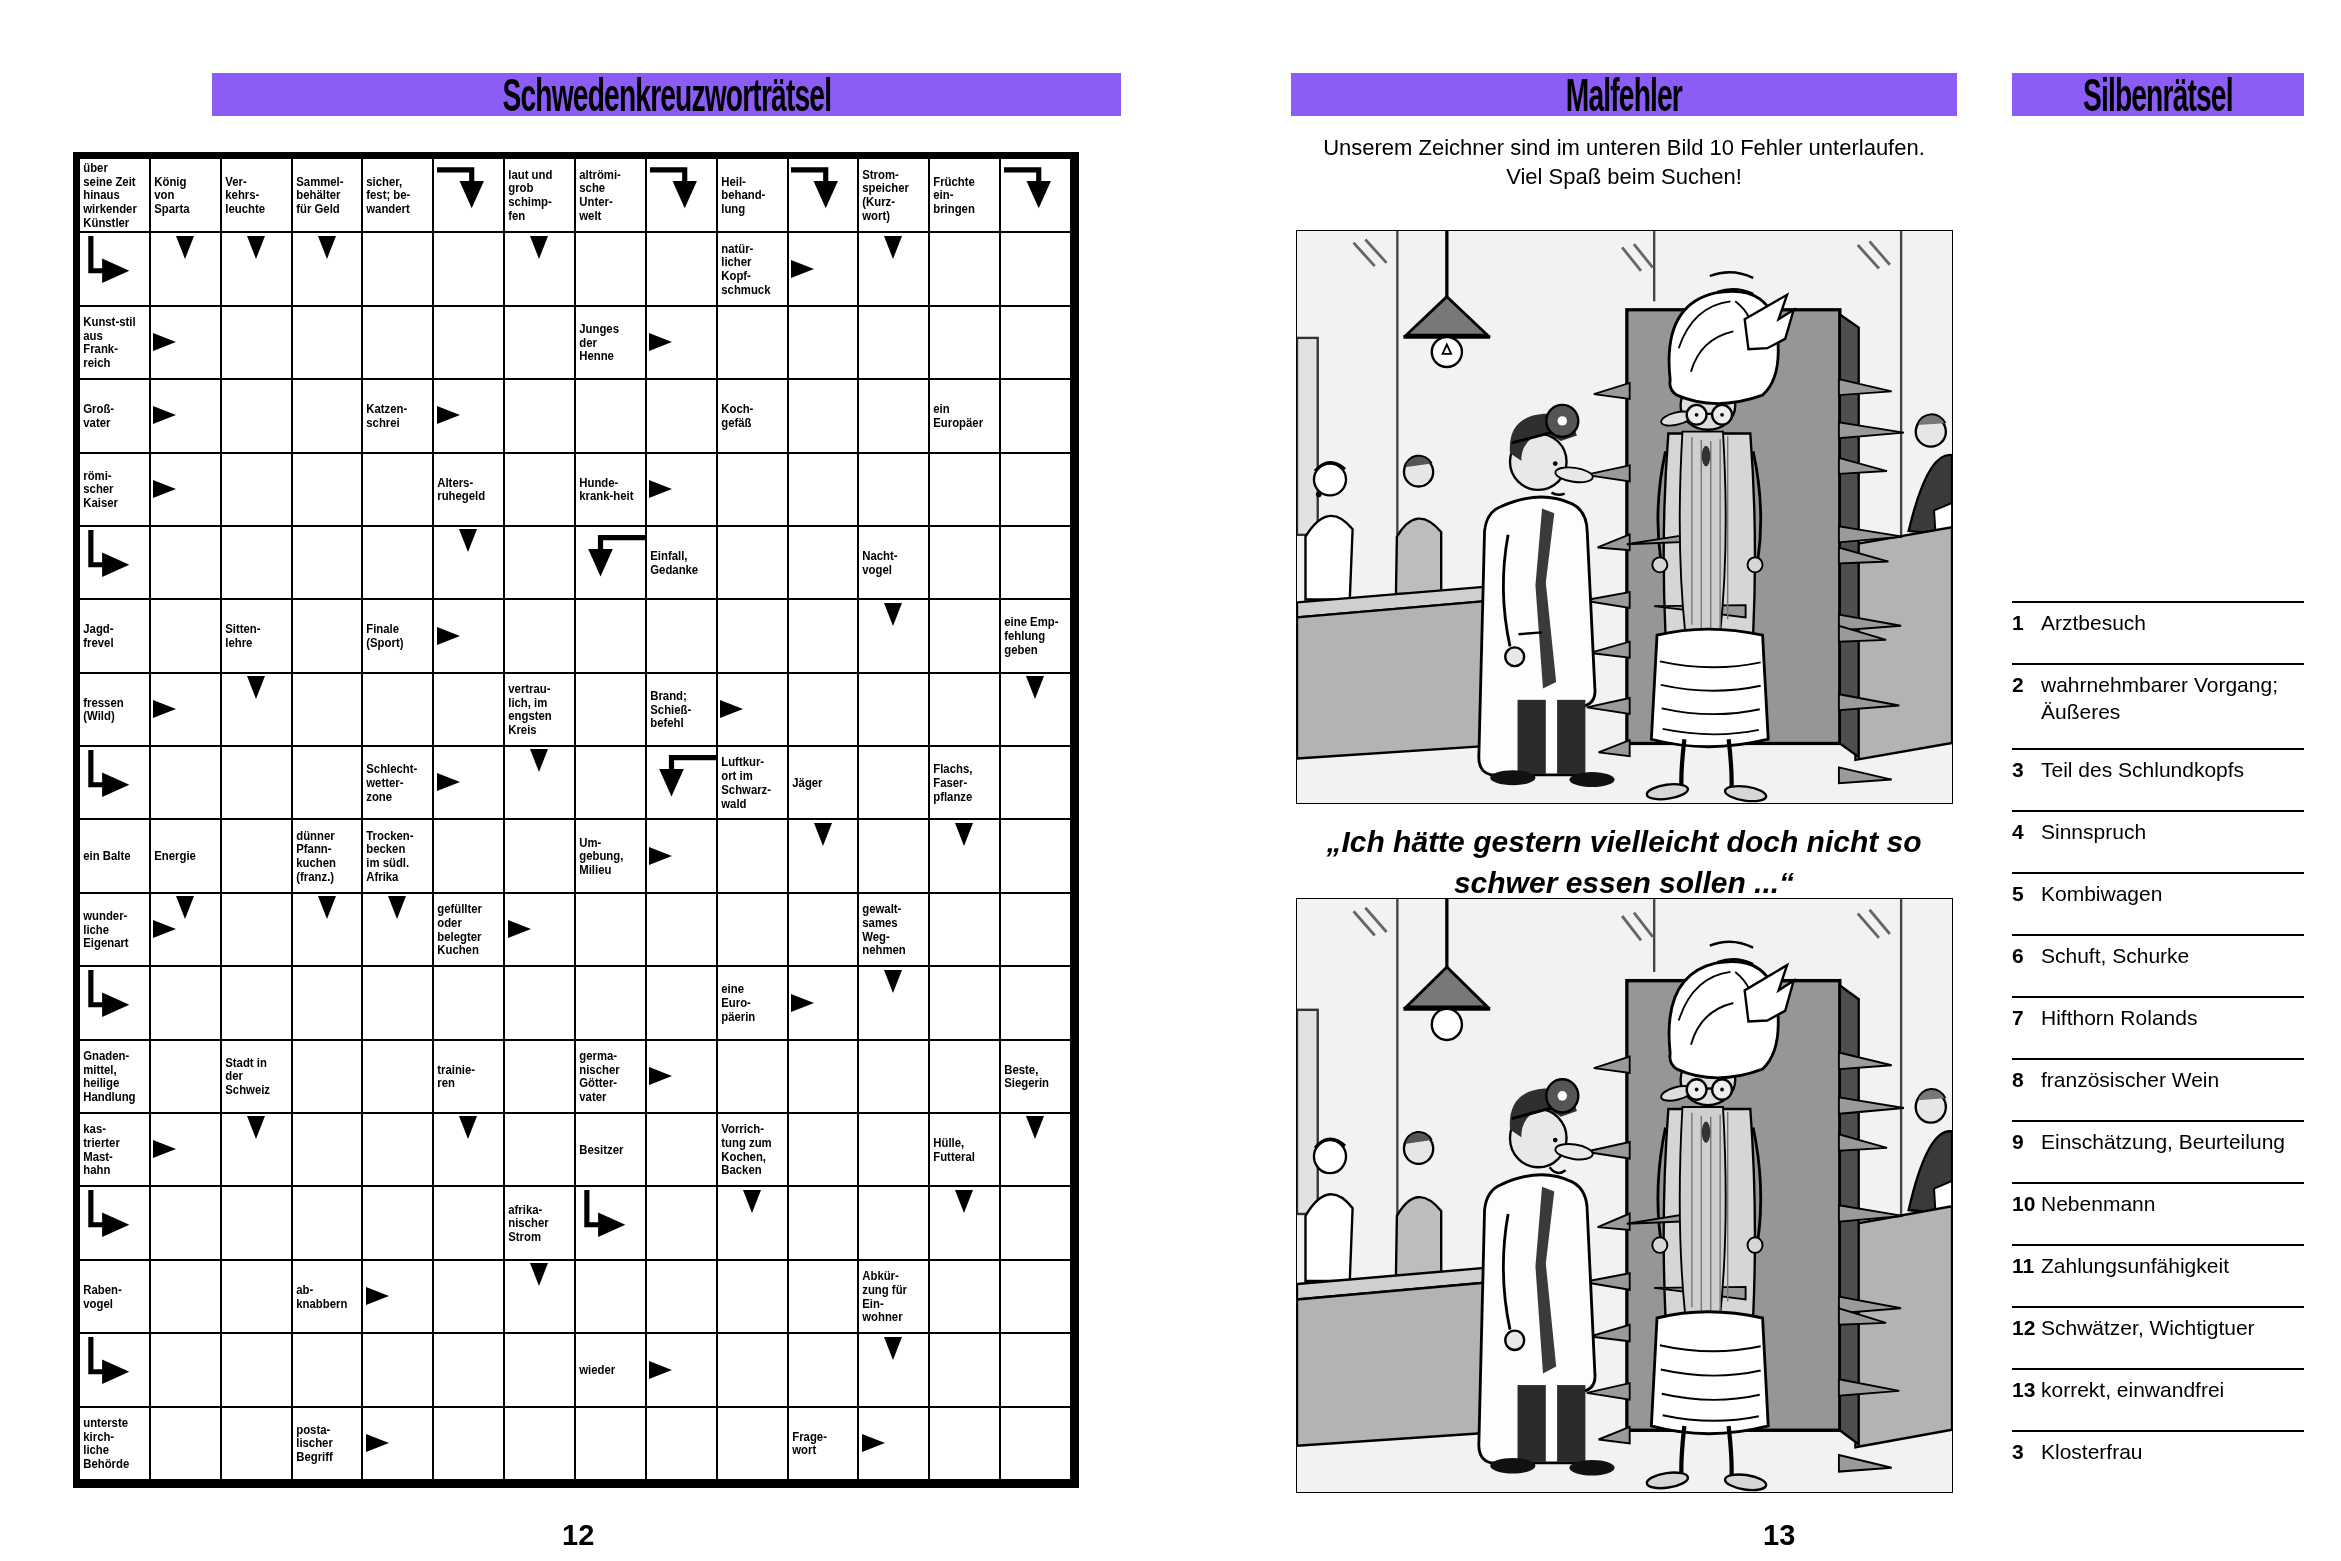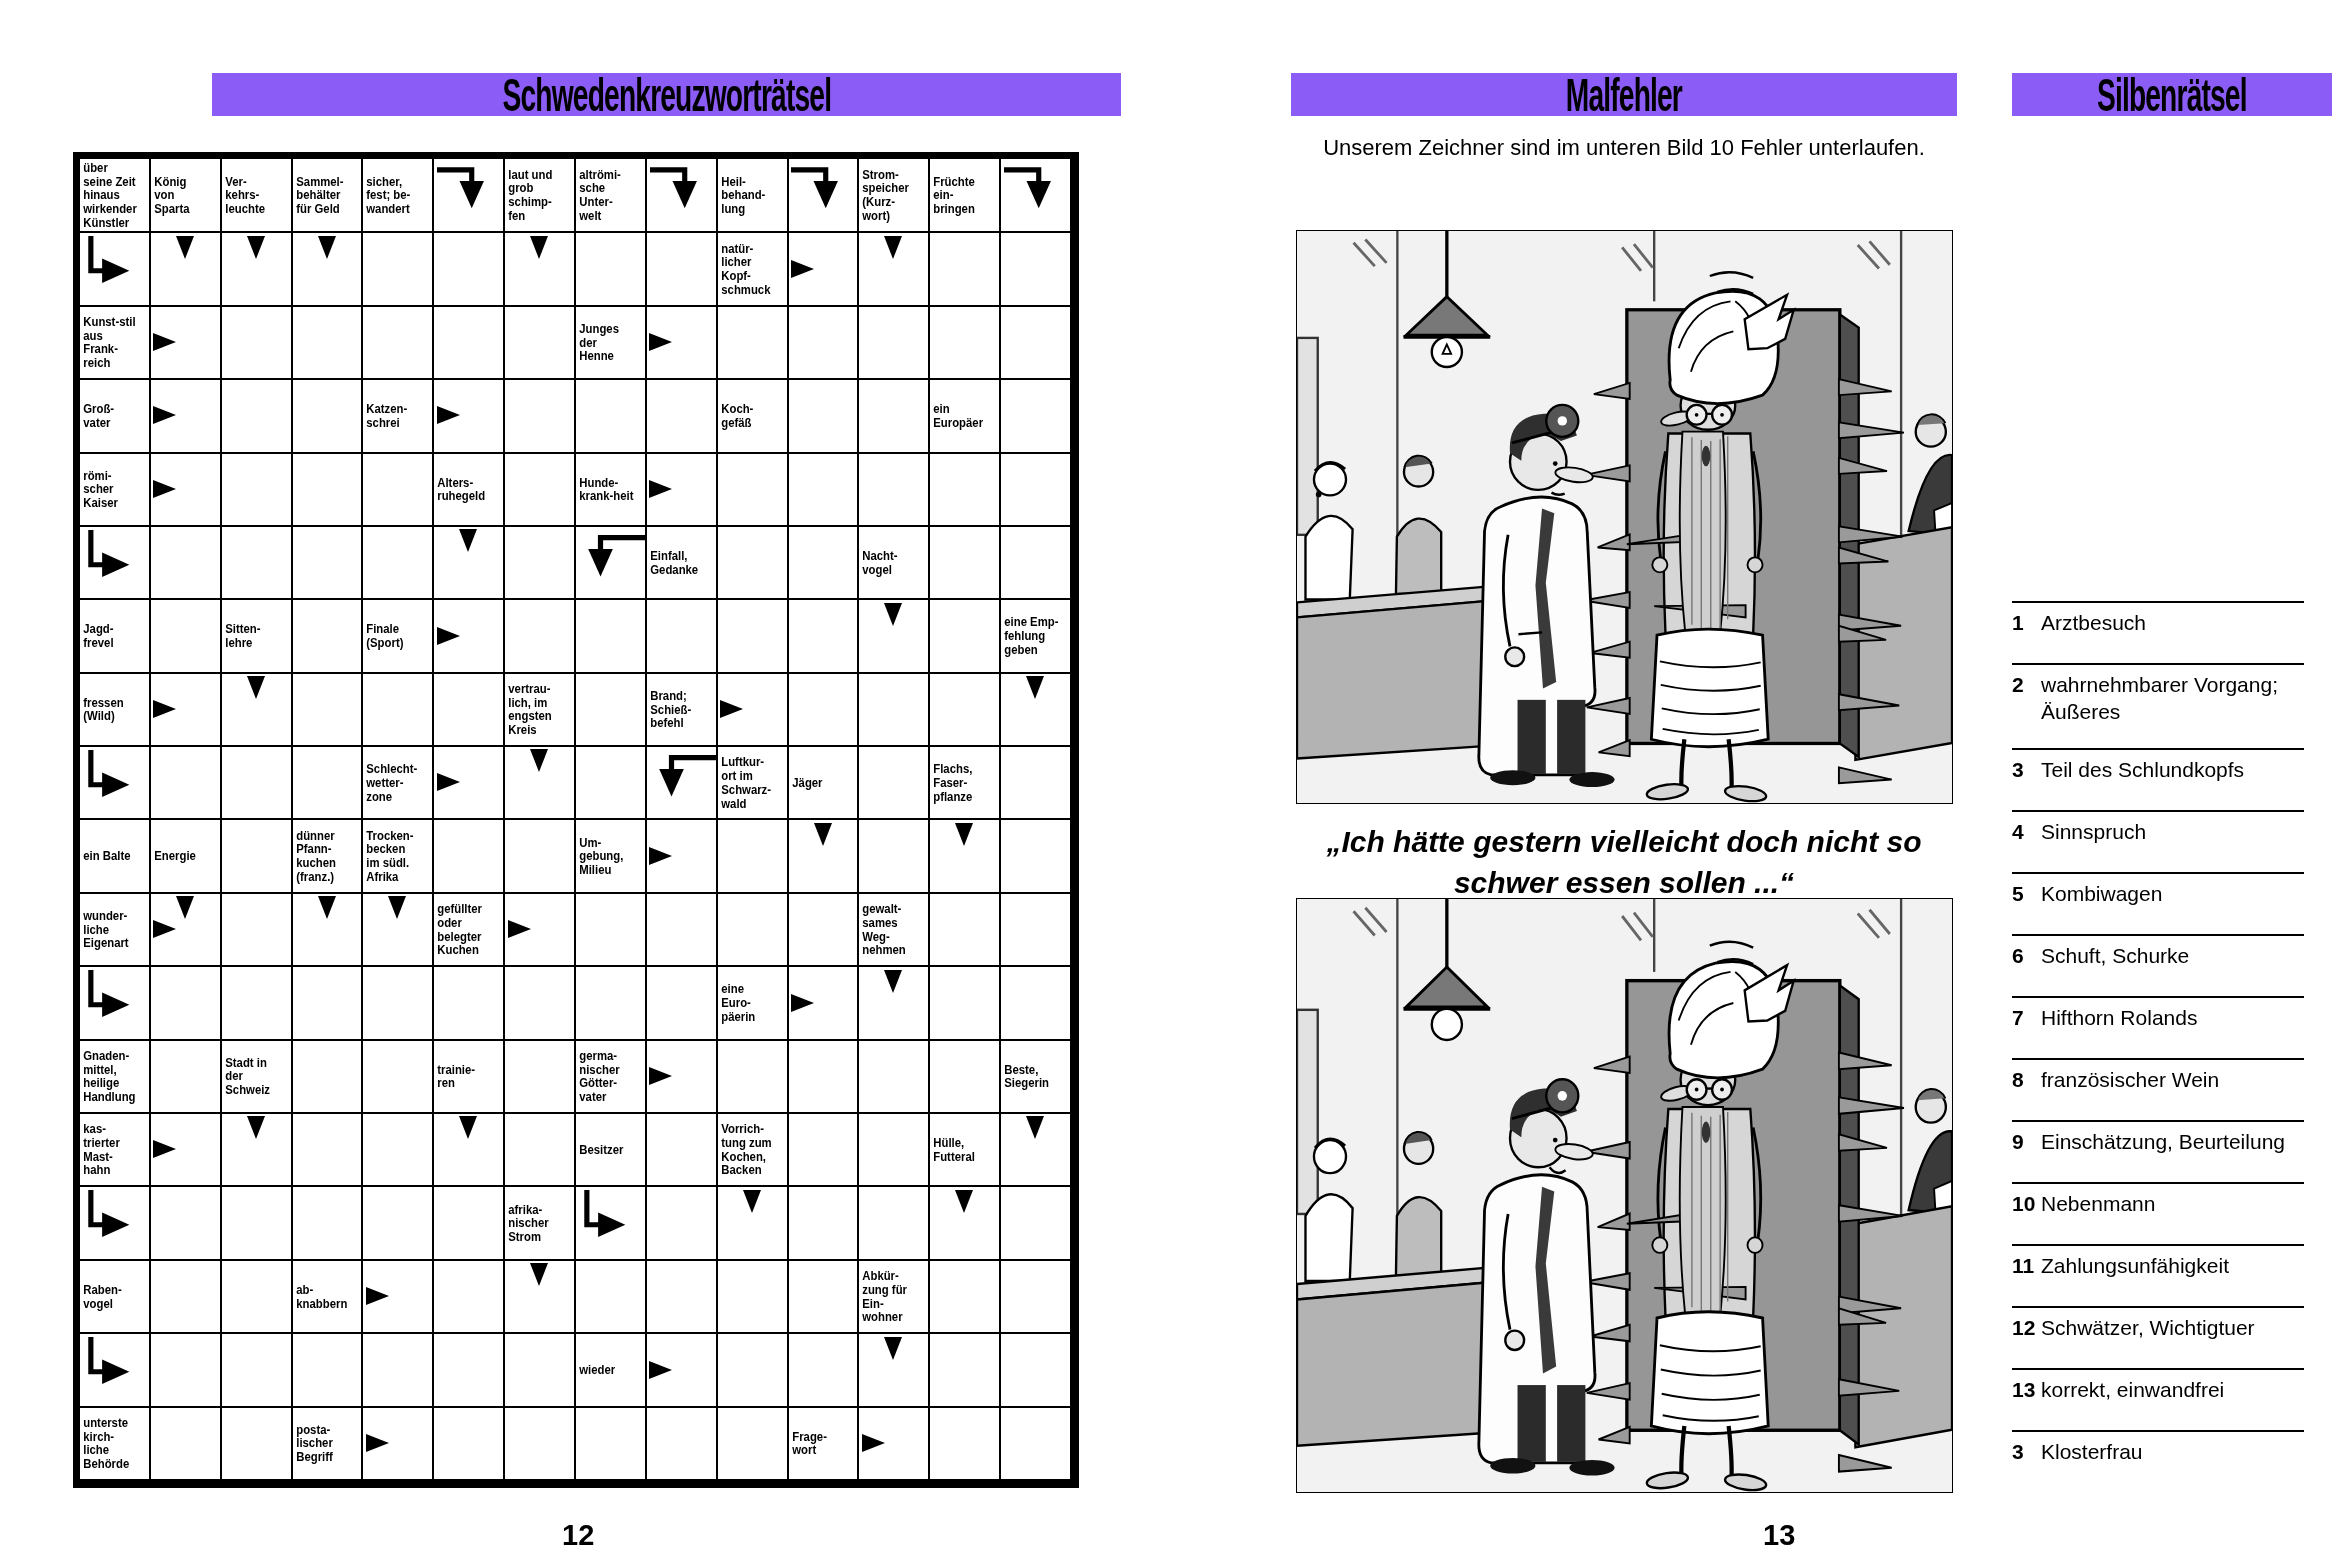--- a/index.html
+++ b/index.html
@@ -3,21 +3,21 @@
 <meta charset="utf-8">
 <style>
   html,body{margin:0;padding:0;background:#fff;}
   .page{position:relative;width:2342px;height:1562px;background:#ffffff;
         font-family:"Liberation Sans",sans-serif;color:#000;overflow:hidden;}
 
   
   .titlebar{position:absolute;height:43px;background:#8b5cf6;display:flex;align-items:center;justify-content:center;}
   .t-left{left:212px;top:73px;width:909px;}
   .t-mal{left:1291px;top:73px;width:666px;}
-  .t-sil{left:2012px;top:73px;width:320px;text-align:center;}
+  .t-sil{left:2012px;top:73px;width:292px;text-align:center;}
   .cond{display:inline-block;font-weight:bold;font-size:47px;letter-spacing:-1.4px;
         transform:scaleX(0.60);transform-origin:center;white-space:nowrap;}
 
   
   .grid{position:absolute;left:73px;top:152px;width:1006px;height:1336px;
         box-sizing:border-box;border:7.6px solid #000;background:#ef4444;
         display:grid;grid-template-columns:repeat(14,1fr);grid-template-rows:repeat(18,1fr);}
   .cell{position:relative;border-right:2.4px solid #000;border-bottom:2.4px solid #000;box-sizing:border-box;background:#fff;}
   .cell.clue{display:flex;align-items:center;}
   .cell.clue .ct{display:block;font-weight:bold;font-size:13.2px;line-height:1.04;
@@ -591,20 +591,21 @@
       <div class="cell"></div>
     </div>
 
   <div class="pagenum p12">12</div>
 
   <div class="titlebar t-mal">
     <span class="cond">Malfehler</span>
   </div>
   <div class="intro">
     <div>Unserem Zeichner sind im unteren Bild 10 Fehler unterlaufen.</div>
+    <div>Viel Spaß beim Suchen!</div>
   </div>
 
   <div class="cartoon c1 v1" id="cartoon1">
       <svg viewBox="0 0 1390 1220" preserveAspectRatio="none">
         <rect x="0" y="0" width="1390" height="1220" fill="#f2f2f2"></rect>
         <line x1="213" y1="0" x2="213" y2="800" stroke="#444" stroke-width="5"></line>
         <line x1="758" y1="0" x2="758" y2="150" stroke="#444" stroke-width="5"></line>
         <line x1="1282" y1="0" x2="1282" y2="670" stroke="#444" stroke-width="5"></line>
         <path d="M120 25 L165 75 M145 18 L190 68 M690 35 L730 85 M715 28 L755 78 M1190 30 L1235 80 M1215 22 L1258 72" stroke="#666" stroke-width="6" fill="none"></path>
         <rect x="0" y="228" width="44" height="420" fill="#e2e2e2" stroke="#333" stroke-width="5"></rect>

